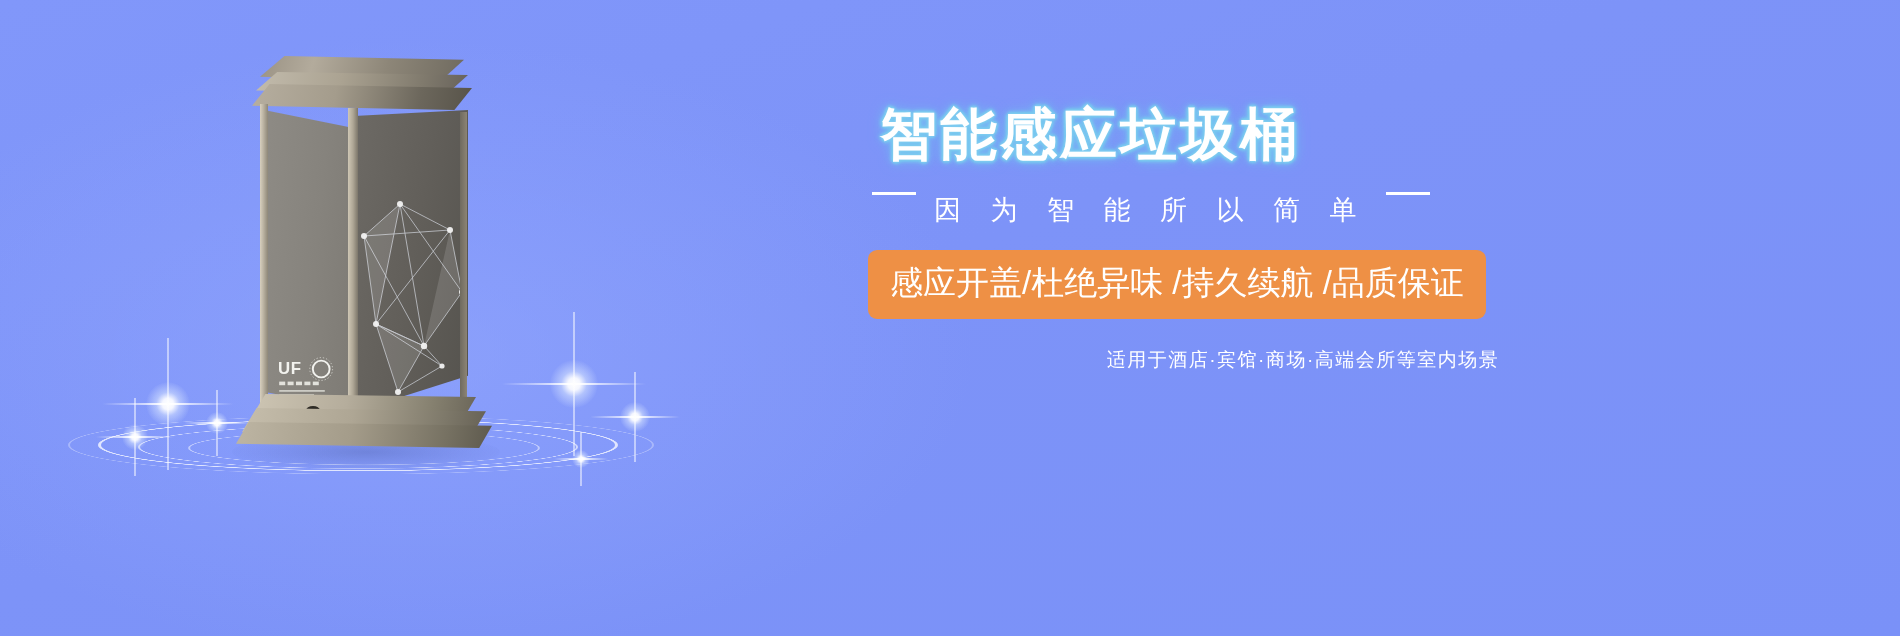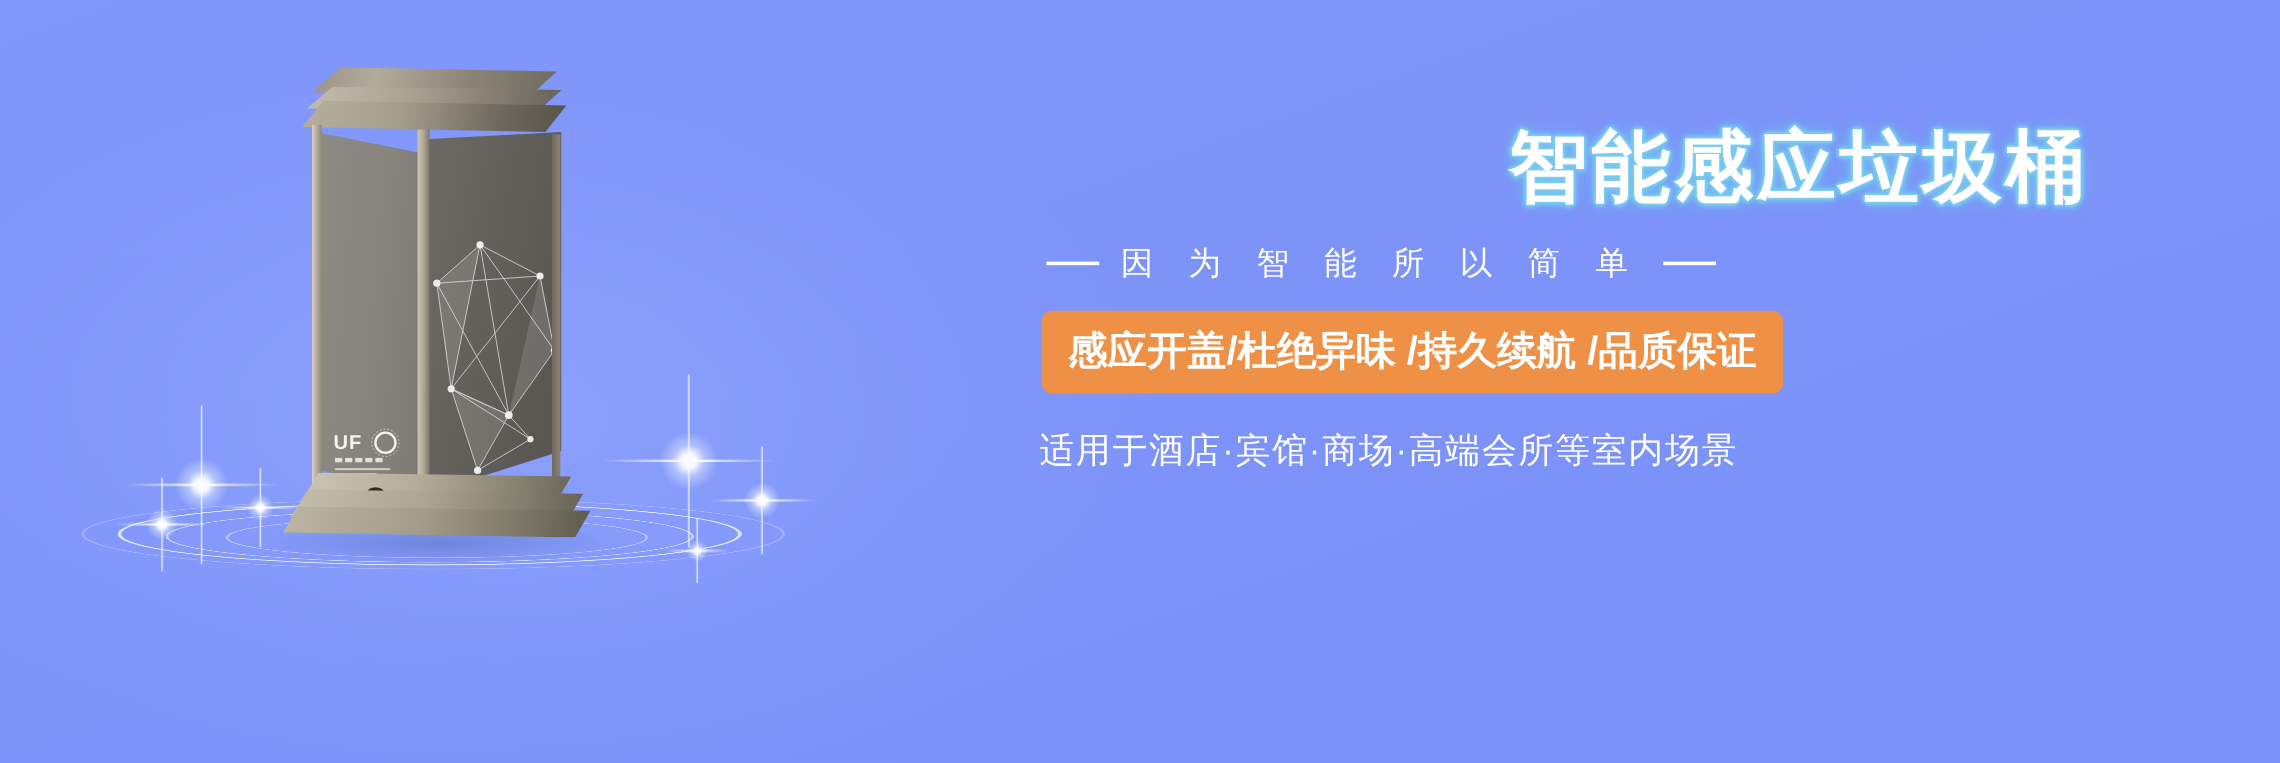--- a/index.html
+++ b/index.html
@@ -135,40 +135,38 @@
 
   
   #copy {
     position:absolute;
     left:880px; top:104px;
     width:860px;
     text-align:left;
   }
 
   #main-title {
-    font-size:66px;
+    font-size:57px;
     font-weight:700;
     color:#ffffff;
     letter-spacing:3px;
     line-height:1.08;
     white-space:nowrap;
     text-shadow:
        0 0 2px #8fd3f2,
        0 0 6px #7ec8ef,
        0 0 14px rgba(110,200,240,0.95),
       -2px 0 3px #79c9ef,
        2px 0 3px #79c9ef,
        0 -2px 3px #79c9ef,
        0  2px 3px #79c9ef;
-    text-align: right;
   }
 
   #subtitle-row {
     display:flex;
-    align-items:center;
     gap:18px;
     margin-top:26px;
     margin-left:-8px;
   }
   .rule {
     display:block;
     width:44px; height:3px;
     background:#ffffff;
     flex:none;
   }
@@ -181,34 +179,35 @@
   }
 
   #feature-badge {
     display:inline-block;
     margin-top:22px;
     margin-left:-12px;
     padding:11px 22px 13px 22px;
     background:#ee9045;
     border-radius:9px;
     font-size:33px;
-    font-weight:700;
+    font-weight:400;
     color:#ffffff;
     letter-spacing:0px;
     white-space:nowrap;
   }
 
   #scene-line {
     margin-top:28px;
     margin-left:-14px;
-    font-size:29px;
+    font-size:19px;
     color:#ffffff;
     letter-spacing:1.5px;
     white-space:nowrap;
     font-weight:400;
+    text-align:center;
   }
 </style>
 </head>
 <body>
 
 <div id="banner">
 
   <div id="stage">
 
     <div class="ripple r4"></div>

